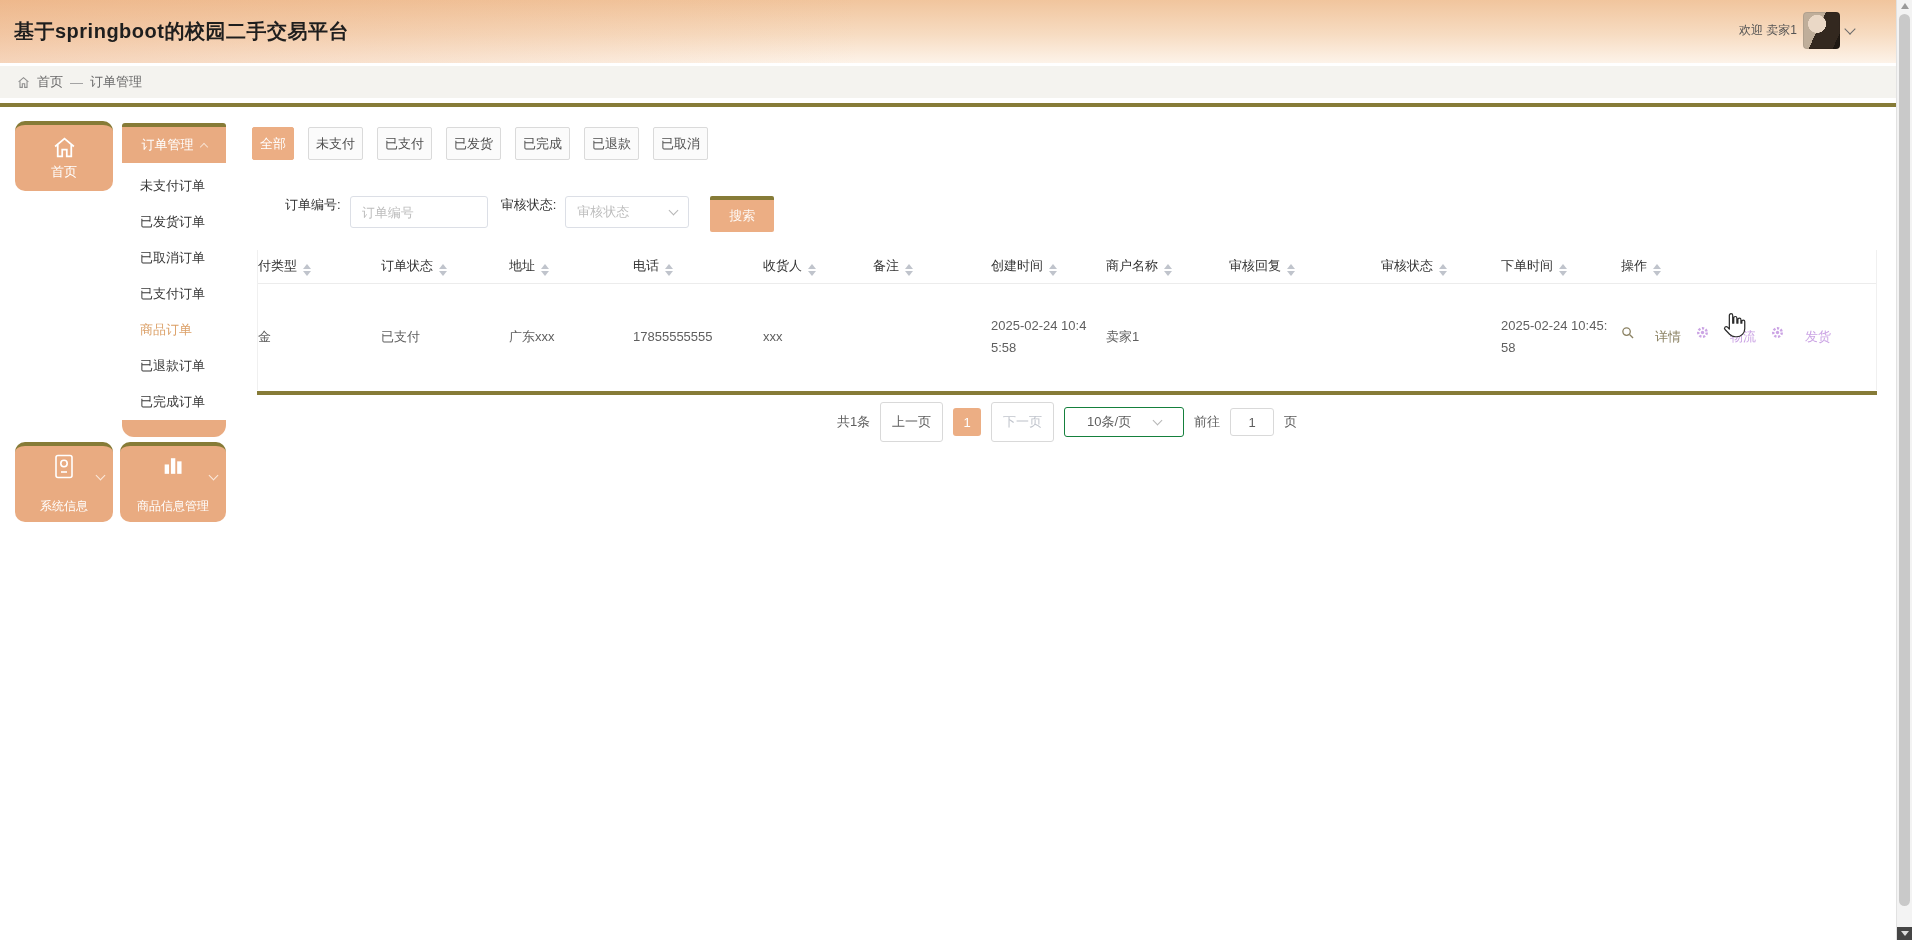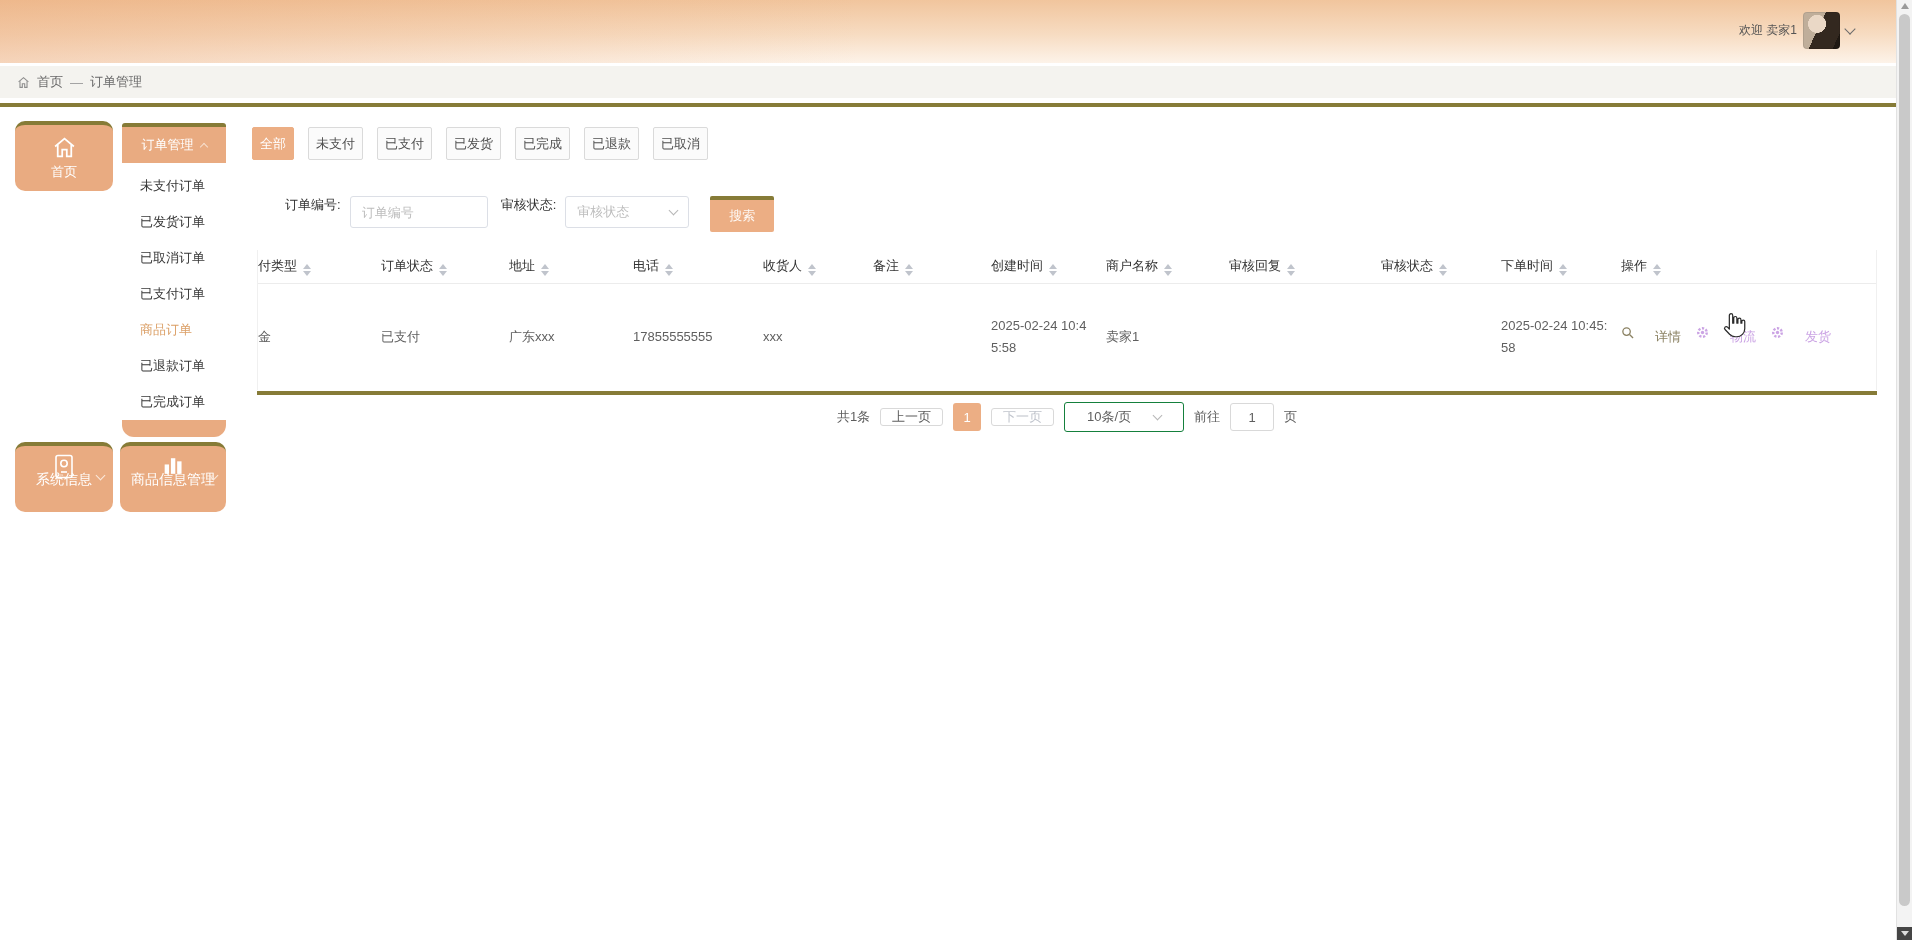--- a/index.html
+++ b/index.html
@@ -33,23 +33,23 @@
     align-items:center; justify-content:center; gap:3px; font-size:13px; cursor:pointer; }
   .order-menu { position:absolute; left:122px; top:123px; width:104px; }
   .menu-head { height:40px; background:#e9ab81; border-top:4px solid #867b37; border-radius:3px 3px 0 0;
     color:#fff; font-size:13px; display:flex; align-items:center; justify-content:center; gap:7px; cursor:pointer; }
   .caret-up { width:6px; height:6px; border-left:1.5px solid #f7dfcd; border-top:1.5px solid #f7dfcd; transform:rotate(45deg); margin-top:3px; }
   .menu-items { background:#fff; padding-top:5px; }
   .menu-item { height:36px; line-height:36px; padding-left:18px; font-size:13px; color:#363636; cursor:pointer; white-space:nowrap; }
   .menu-item.active { color:#db9f66; }
   .menu-cap { height:17px; background:#e9ab81; border-radius:0 0 12px 12px; }
 
-  .side-box { position:absolute; top:442px; height:70px; background:#e9ab81; border-top:4px solid #867b37;
+  .side-box { position:absolute; top:442px; height:80px; background:#e9ab81; border-top:4px solid #867b37;
     border-radius:10px; color:#fff; display:flex; flex-direction:column; align-items:center;
-    justify-content:flex-end; padding-bottom:23px; font-size:14px; cursor:pointer; }
+    justify-content:flex-end; padding-bottom:7px; font-size:12px; cursor:pointer; }
   .side-box .box-icon { position:absolute; top:7px; left:50%; transform:translateX(-50%); }
   .side-box .chev-w { position:absolute; right:9px; top:26px; width:7px; height:7px;
     border-right:1.5px solid #fbe9dc; border-bottom:1.5px solid #fbe9dc; transform:rotate(45deg); }
   .sys-box { left:15px; width:98px; }
   .prod-box { left:120px; width:106px; }
 
   
   .tabs { position:absolute; left:252px; top:127px; display:flex; gap:14px; }
   .tab { height:33px; padding:0 7px; background:#fbfbfb; border:1px solid #dadada; border-radius:2px;
     font-size:13px; color:#4f4f4f; display:flex; align-items:center; cursor:pointer; }
@@ -81,21 +81,21 @@
   .sort .dn { border-top:5px solid #c0c4cc; }
   .actions { display:flex; align-items:center; gap:15px; white-space:nowrap; }
   .lnk { display:inline-flex; align-items:flex-start; gap:21px; cursor:pointer; }
   .lnk.detail { color:#8b8263; }
   .lnk.purple { color:#cba4e4; }
   .table-bottom { position:absolute; left:257px; top:391px; width:1620px; height:4px; background:#867b37; }
 
   
   .pager { position:absolute; left:257px; top:402px; width:1620px; display:flex; justify-content:center;
     align-items:center; gap:10px; font-size:13px; color:#5e5e5e; }
-  .pg-btn { height:18px; padding:0 11px; background:#fff; border:1px solid #d9d9d9; border-radius:3px;
+  .pg-btn { height:40px; padding:0 11px; background:#fff; border:1px solid #d9d9d9; border-radius:3px;
     font-size:13px; color:#5e5e5e; display:flex; align-items:center; cursor:pointer; }
   .pg-btn.disabled { color:#c0c4cc; }
   .pg-num { min-width:28px; height:28px; background:#ecae84; border-radius:3px; color:#fff;
     display:flex; align-items:center; justify-content:center; font-size:13px; cursor:pointer; }
   .pg-size { width:120px; height:30px; border:1px solid #15803d; border-radius:3px; display:flex;
     align-items:center; justify-content:center; gap:23px; color:#5e5e5e; cursor:pointer; background:#fff; }
   .goto-input { width:44px; height:28px; border:1px solid #d9d9d9; border-radius:3px; text-align:center;
     font-size:13px; color:#5e5e5e; outline:none; font-family:inherit; }
 
   
@@ -108,20 +108,21 @@
   .scroll-down i { width:0; height:0; border-left:4px solid transparent; border-right:4px solid transparent; border-top:5px solid #ddd; }
 
   .hand-cursor { position:absolute; left:1720px; top:311px; pointer-events:none; }
 </style>
 </head>
 <body>
 
 <div id="app">
 
   <div class="header">
+    <div class="app-title">基于springboot的校园二手交易平台</div>
     <div class="user-area">
       <span class="welcome">欢迎 卖家1</span>
       <div class="avatar"></div>
       <span class="chev"></span>
     </div>
   </div>
 
   <div class="breadcrumb">
     <svg width="13" height="13" viewBox="0 0 24 24" fill="none" stroke="#8d8d8d" stroke-width="2">
       <path d="M3 11 L12 3 L21 11"></path>

